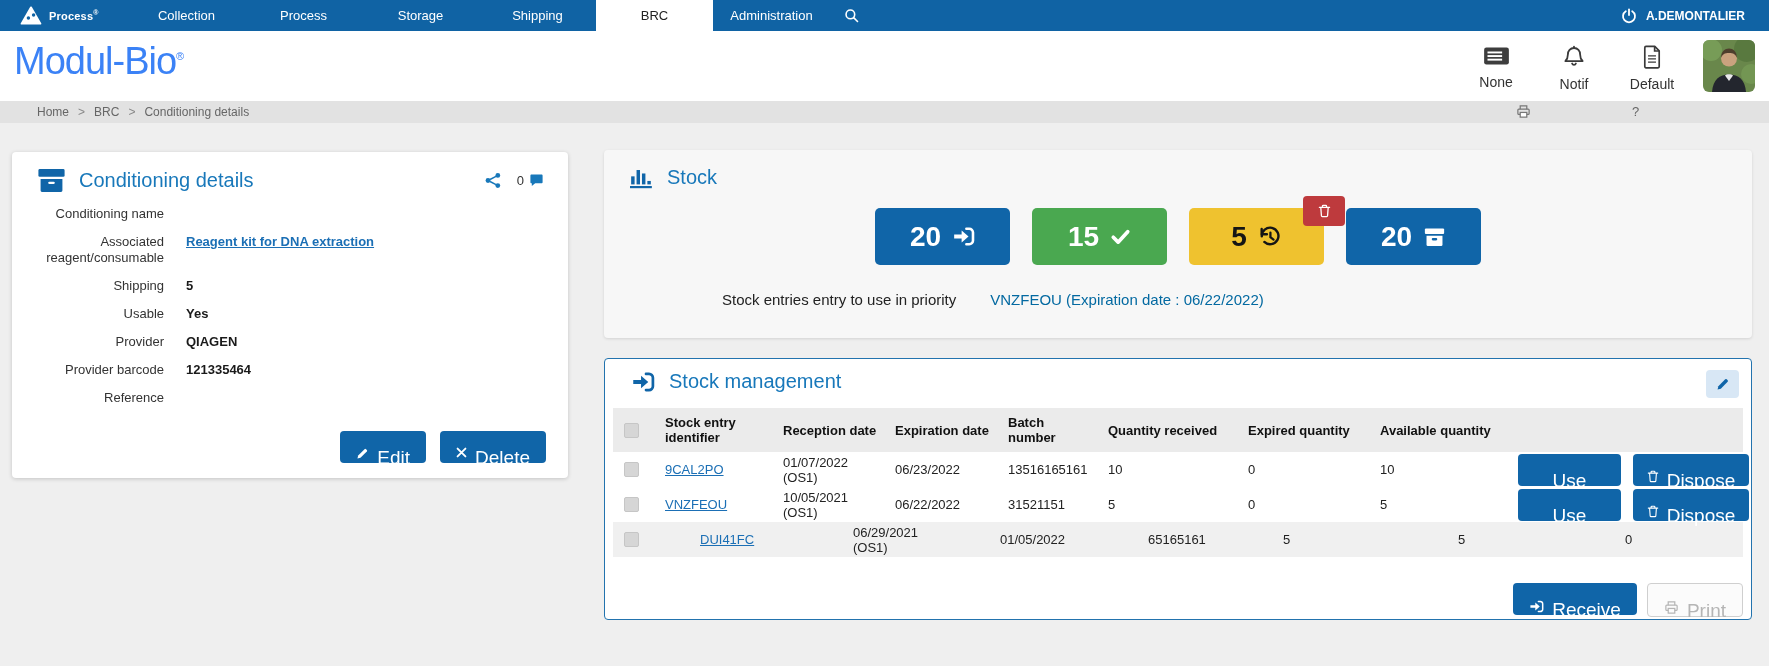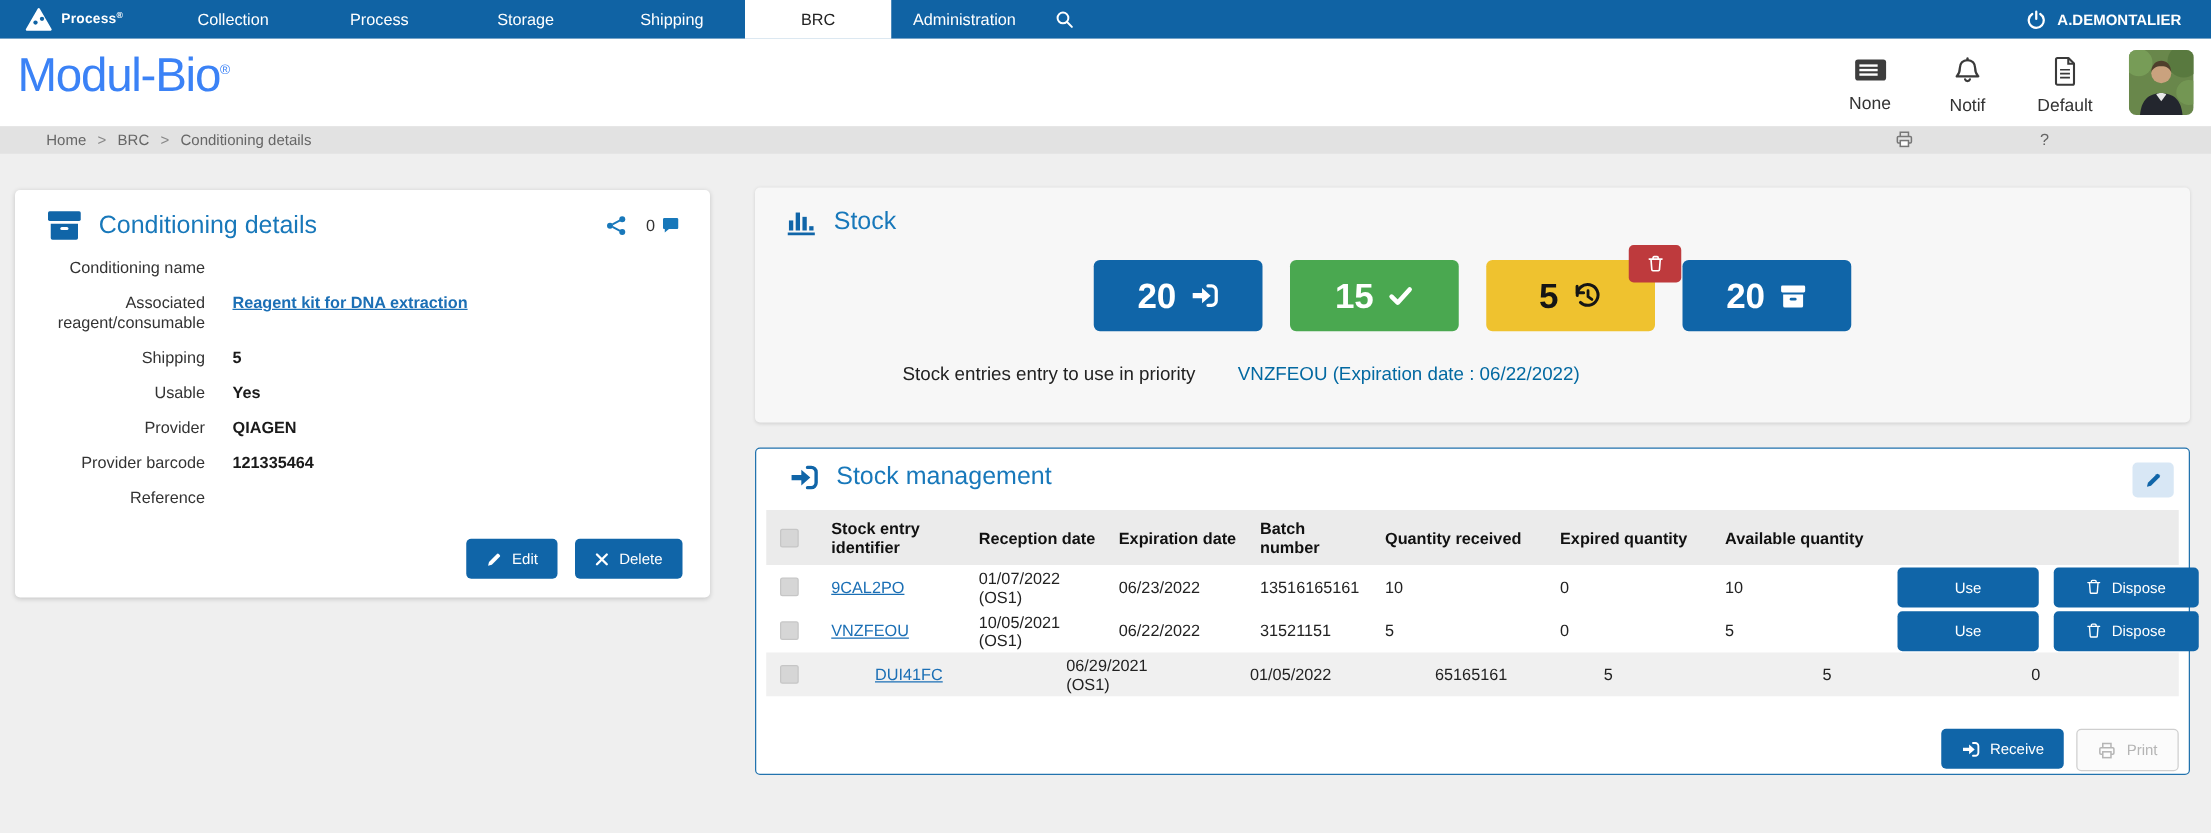--- a/index.html
+++ b/index.html
@@ -58,22 +58,22 @@
   .comment-wrap { display:flex; align-items:center; gap:5px; font-size:13px; color:#333; cursor:pointer; }
   .fields { padding-top:8px; }
   .field-row { display:grid; grid-template-columns:152px 1fr; column-gap:22px; padding:6px 0; font-size:13px; }
   .field-label { text-align:right; color:#333; line-height:16px; }
   .field-value { font-weight:bold; color:#1a1a1a; line-height:16px; }
   .field-link { color:#1B6FB5; font-weight:bold; text-decoration:underline; cursor:pointer; }
   .cond-actions { margin-top:auto; display:flex; justify-content:flex-end; gap:14px; padding:0 22px 15px; }
 
   .btn {
     background:#1065A8; color:#fff; border:none; border-radius:4px; height:28px;
-    padding:16px 16px; font-size:12px; font-family:inherit;
-    display:inline-flex; align-items:center; justify-content:center; gap:8px; cursor:pointer;
+    padding:16px 16px; font-size:19px; font-family:inherit;
+    display:inline-flex; align-items:flex-start; justify-content:center; gap:8px; cursor:pointer;
   }
 
   
   .card-stock {
     position:absolute; left:604px; top:150px; width:1148px; height:188px;
     background:#f7f7f7; border-radius:4px; box-shadow:0 1px 3px rgba(0,0,0,.12);
   }
   .stock-head { display:flex; align-items:center; padding:16px 0 0 26px; }
   .badges { display:flex; justify-content:center; gap:22px; margin-top:19px; }
   .badge {
@@ -110,21 +110,21 @@
   .thead { background:#ebebeb; font-weight:bold; min-height:44px; color:#111; }
   .thead .cell { white-space:nowrap; }
   .thead .cell.wrap { white-space:normal; line-height:15px; }
   .cell { padding-left:16px; }
   .cb-cell { display:flex; justify-content:center; padding-left:0; }
   .checkbox { width:15px; height:15px; background:#d6d6d6; border:1px solid #c6c6c6; border-radius:2px; cursor:pointer; }
   .thead-cols { display:contents; }
   .sm-tbody > .trow:nth-child(3) { background:#f0f0f0;gap:35px; }
   .row-link { color:#1B6FB5; text-decoration:underline; cursor:pointer; }
   .actions { display:flex; justify-content:flex-end; gap:12px; padding-right:0; }
-  .btn-use { width:113px; }
+  .btn-use { width:103px; }
   .btn-dispose { width:116px; }
   .btn-row { height:27px; }
   .sm-foot { display:flex; justify-content:flex-end; gap:10px; padding-top:26px; }
   .btn-print {
     background:#fbfbfb; color:#b5b5b5; border:1px solid #cfcfcf; cursor:default;
   }
   .icon { display:inline-flex; align-items:center; justify-content:center; }
 </style>
 </head>
 <body>

